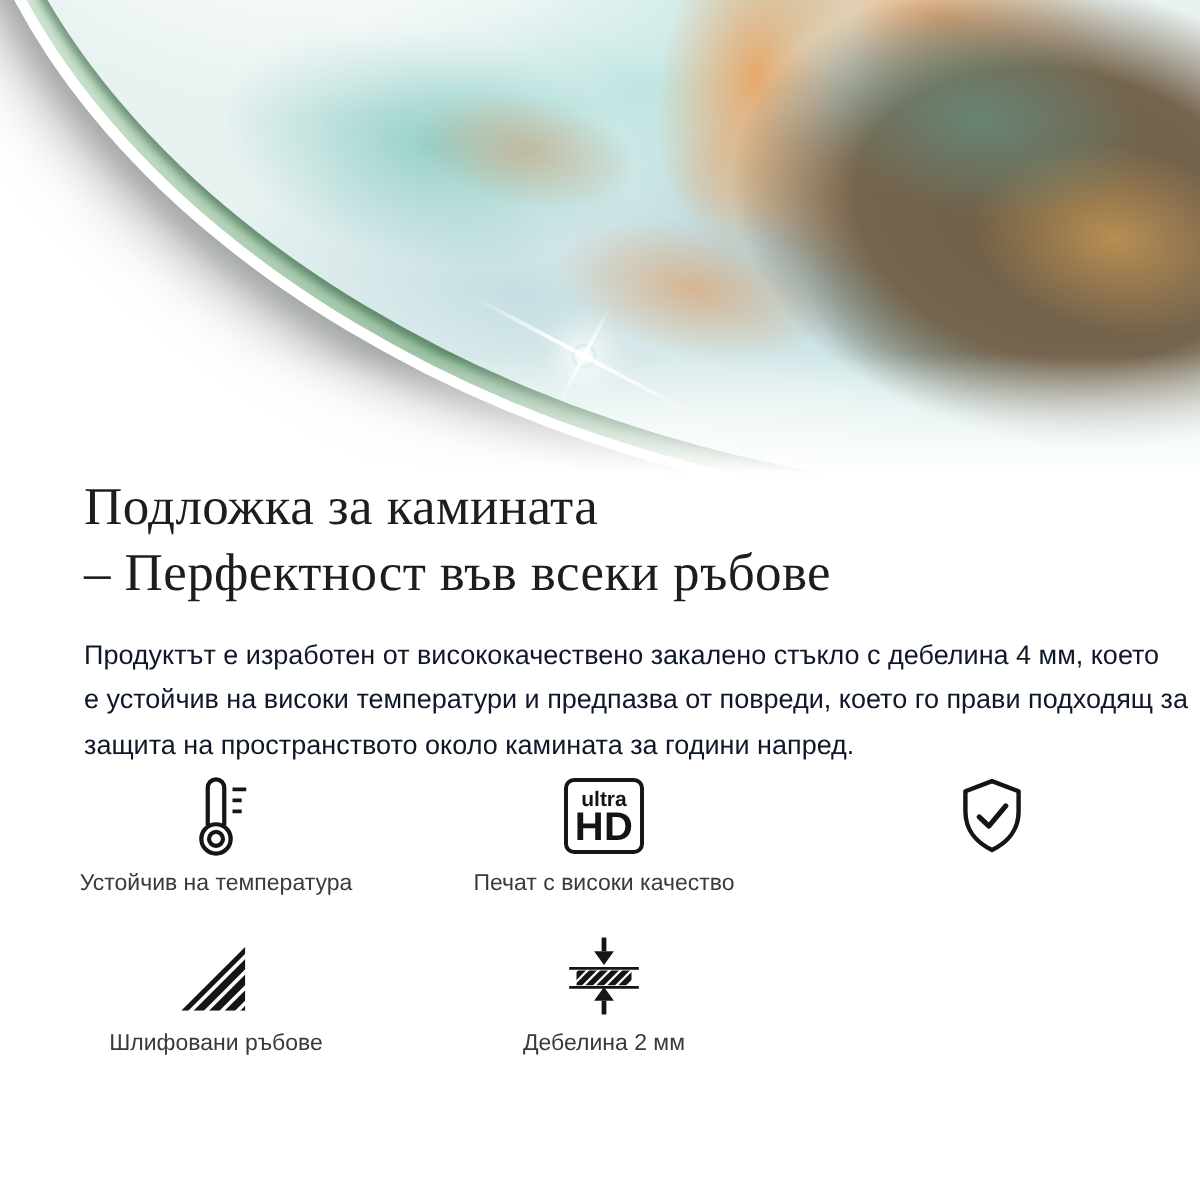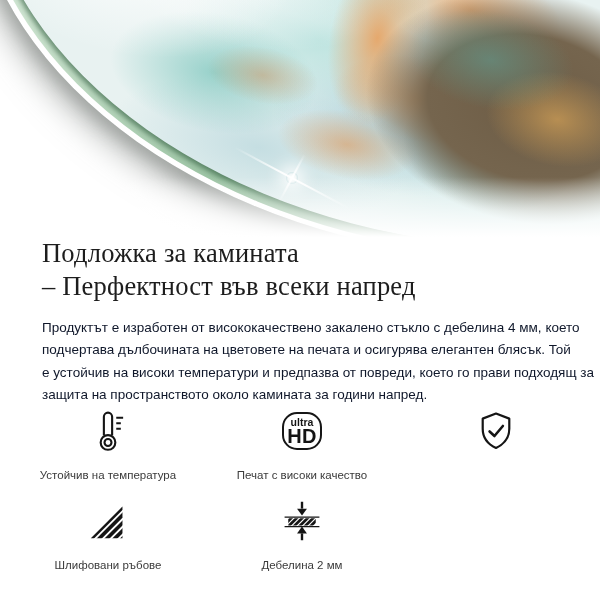--- a/index.html
+++ b/index.html
@@ -84,24 +84,24 @@
   .desc div{white-space:nowrap;}
 
   
   .features{
     display:grid;grid-template-columns:192px 196px 192px;
     row-gap:16px;margin:2px 10px 0 10px;justify-items:center;
   }
   .feature{display:flex;flex-direction:column;align-items:center;}
   .icon-wrap{height:44px;width:60px;display:flex;align-items:center;justify-content:center;}
   .feature .label{
-    margin-top:15px;font-size:11.5px;line-height:15px;color:#3a3a3a;white-space:nowrap;
+    margin-top:5px;font-size:11.5px;line-height:15px;color:#3a3a3a;white-space:nowrap;
   }
   .uhd-box{
-    width:36px;height:34px;border:2.5px solid #161616;border-radius:15px;
+    width:36px;height:34px;border:2.5px solid #161616;border-radius:5px;
     display:flex;flex-direction:column;align-items:center;justify-content:center;
     color:#141414;
   }
   .uhd-top{font-size:10.5px;font-weight:700;line-height:11px;}
   .uhd-bottom{font-size:20px;font-weight:700;line-height:16px;letter-spacing:0.2px;}
   svg .ln{stroke:#151515;fill:none;}
 </style>
 </head>
 <body>
 
@@ -114,26 +114,25 @@
     <div class="ray-short"></div>
     <div class="core"></div>
   </div>
   <div class="hero-fade"></div>
 </div>
 
 <div class="content">
 
   <h1 class="title">
     <div>Подложка за камината</div>
-    <div>– Перфектност във всеки напред</div>
+    <div>– Перфектност във всеки ръбове</div>
   </h1>
 
   <div class="desc">
     <div>Продуктът е изработен от висококачествено закалено стъкло с дебелина 4 мм, което</div>
-    <div>подчертава дълбочината на цветовете на печата и осигурява елегантен блясък. Той</div>
     <div>е устойчив на високи температури и предпазва от повреди, което го прави подходящ за</div>
     <div>защита на пространството около камината за години напред.</div>
   </div>
 
   <div class="features">
 
     <div class="feature">
       <div class="icon-wrap">
         <svg width="44" height="44" viewBox="0 0 48 48">
           <path class="ln" d="M19.5,29 V8.5 a4.5,4.5 0 0 1 9,0 V29" stroke-width="2.3"></path>

